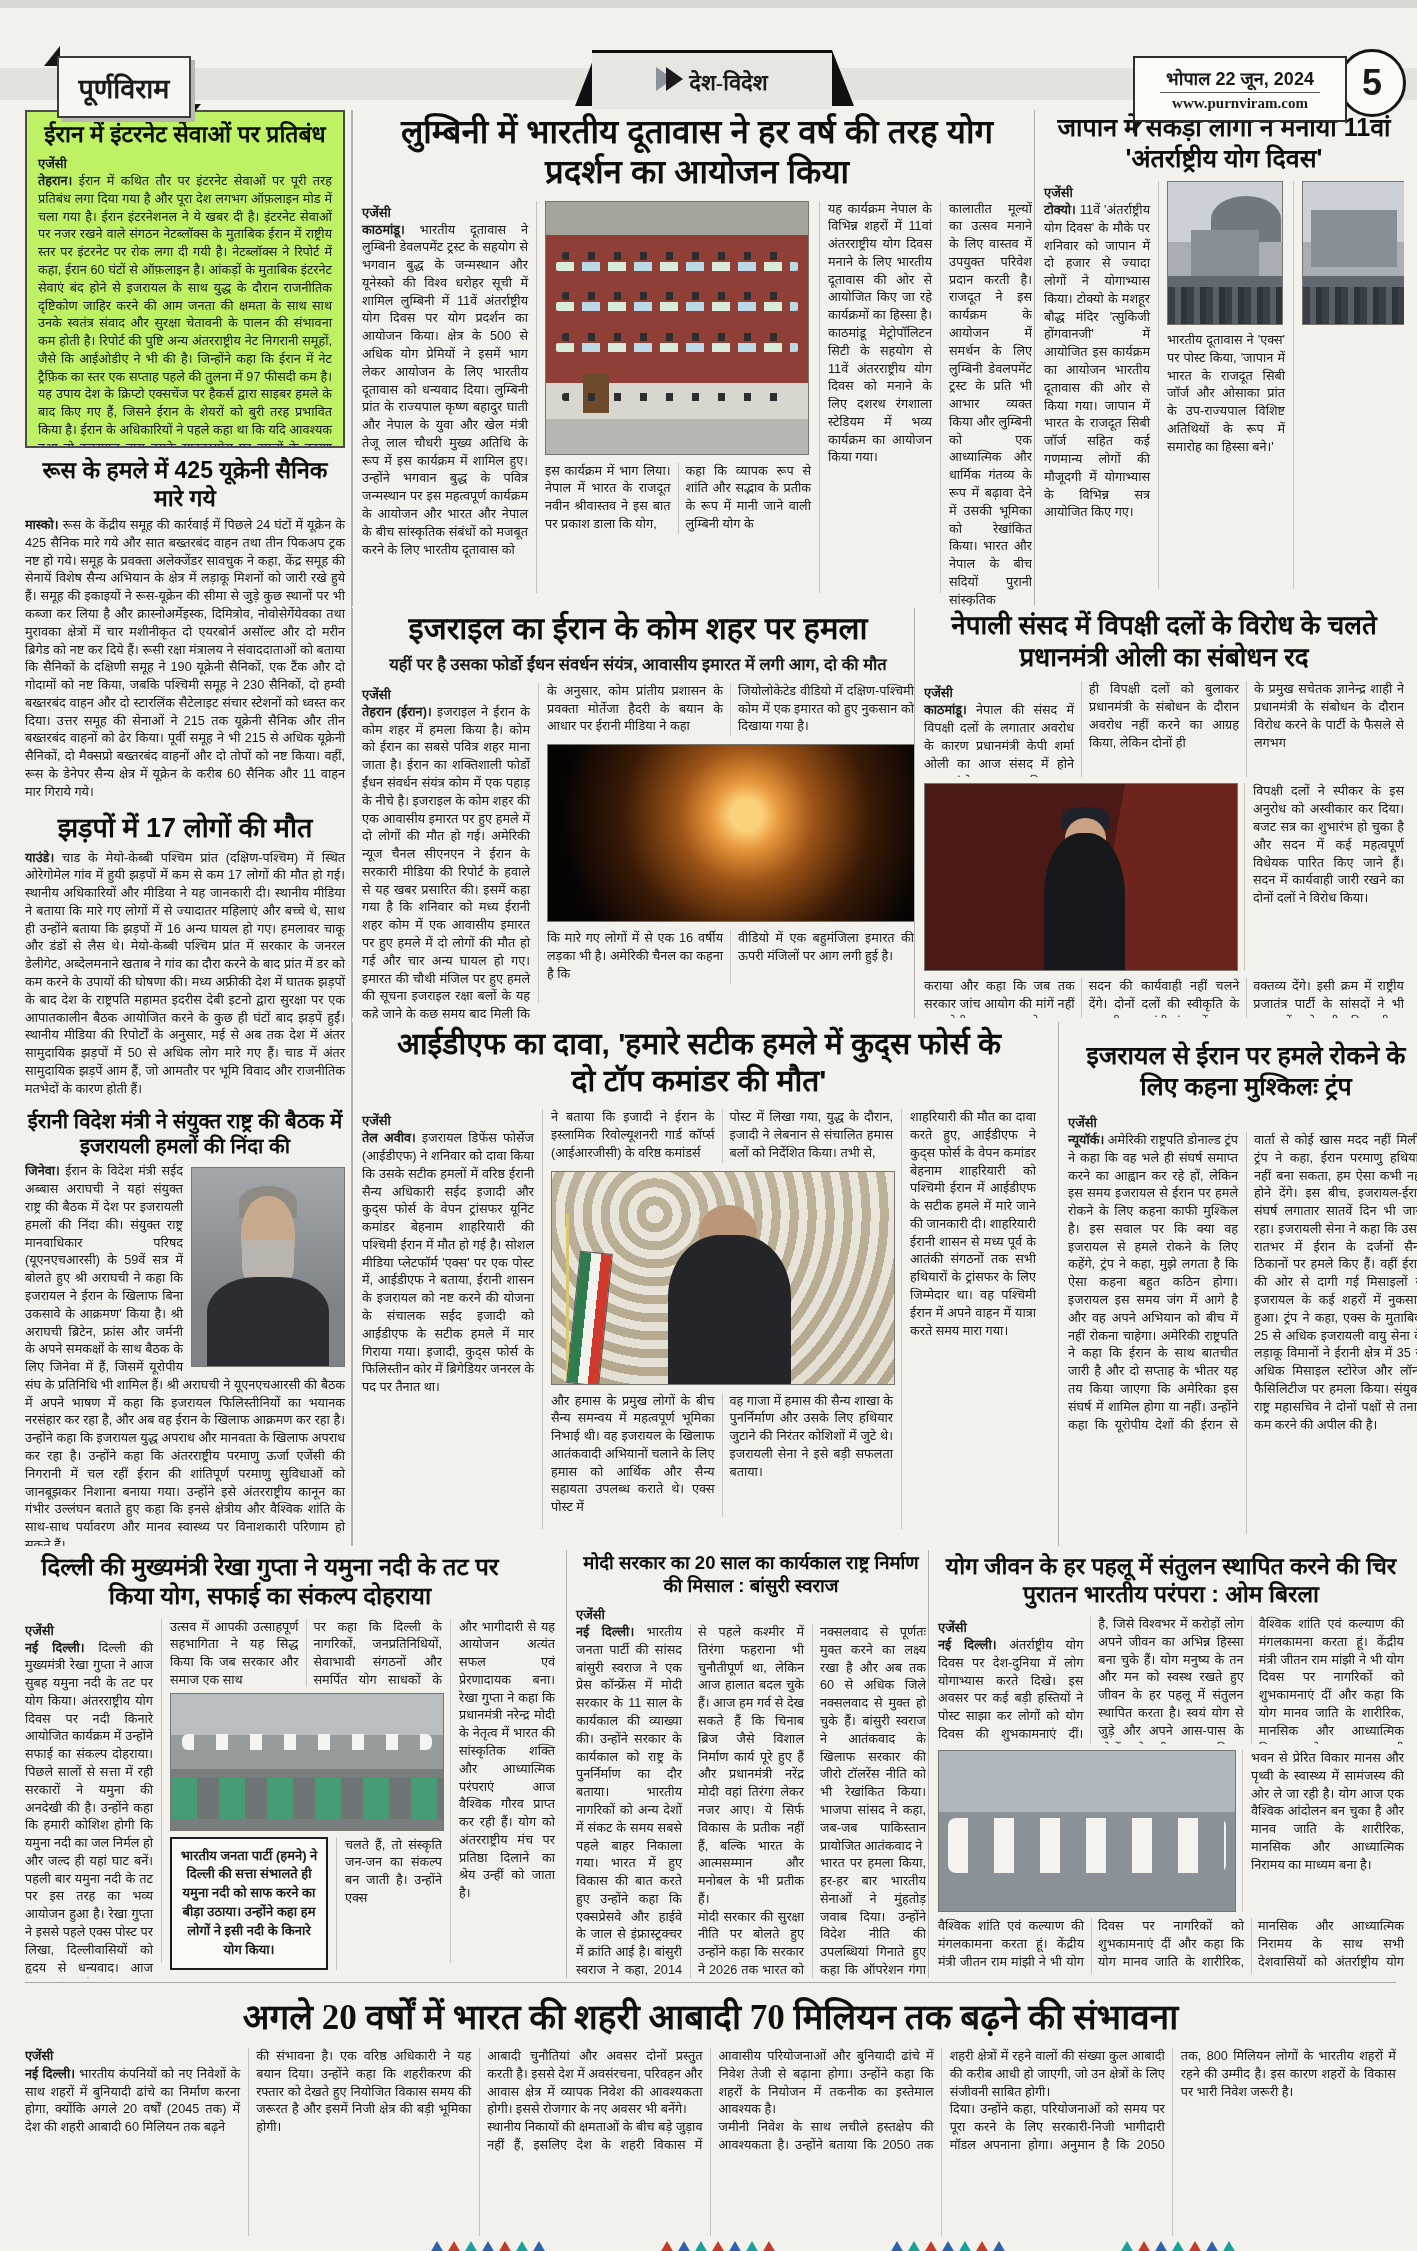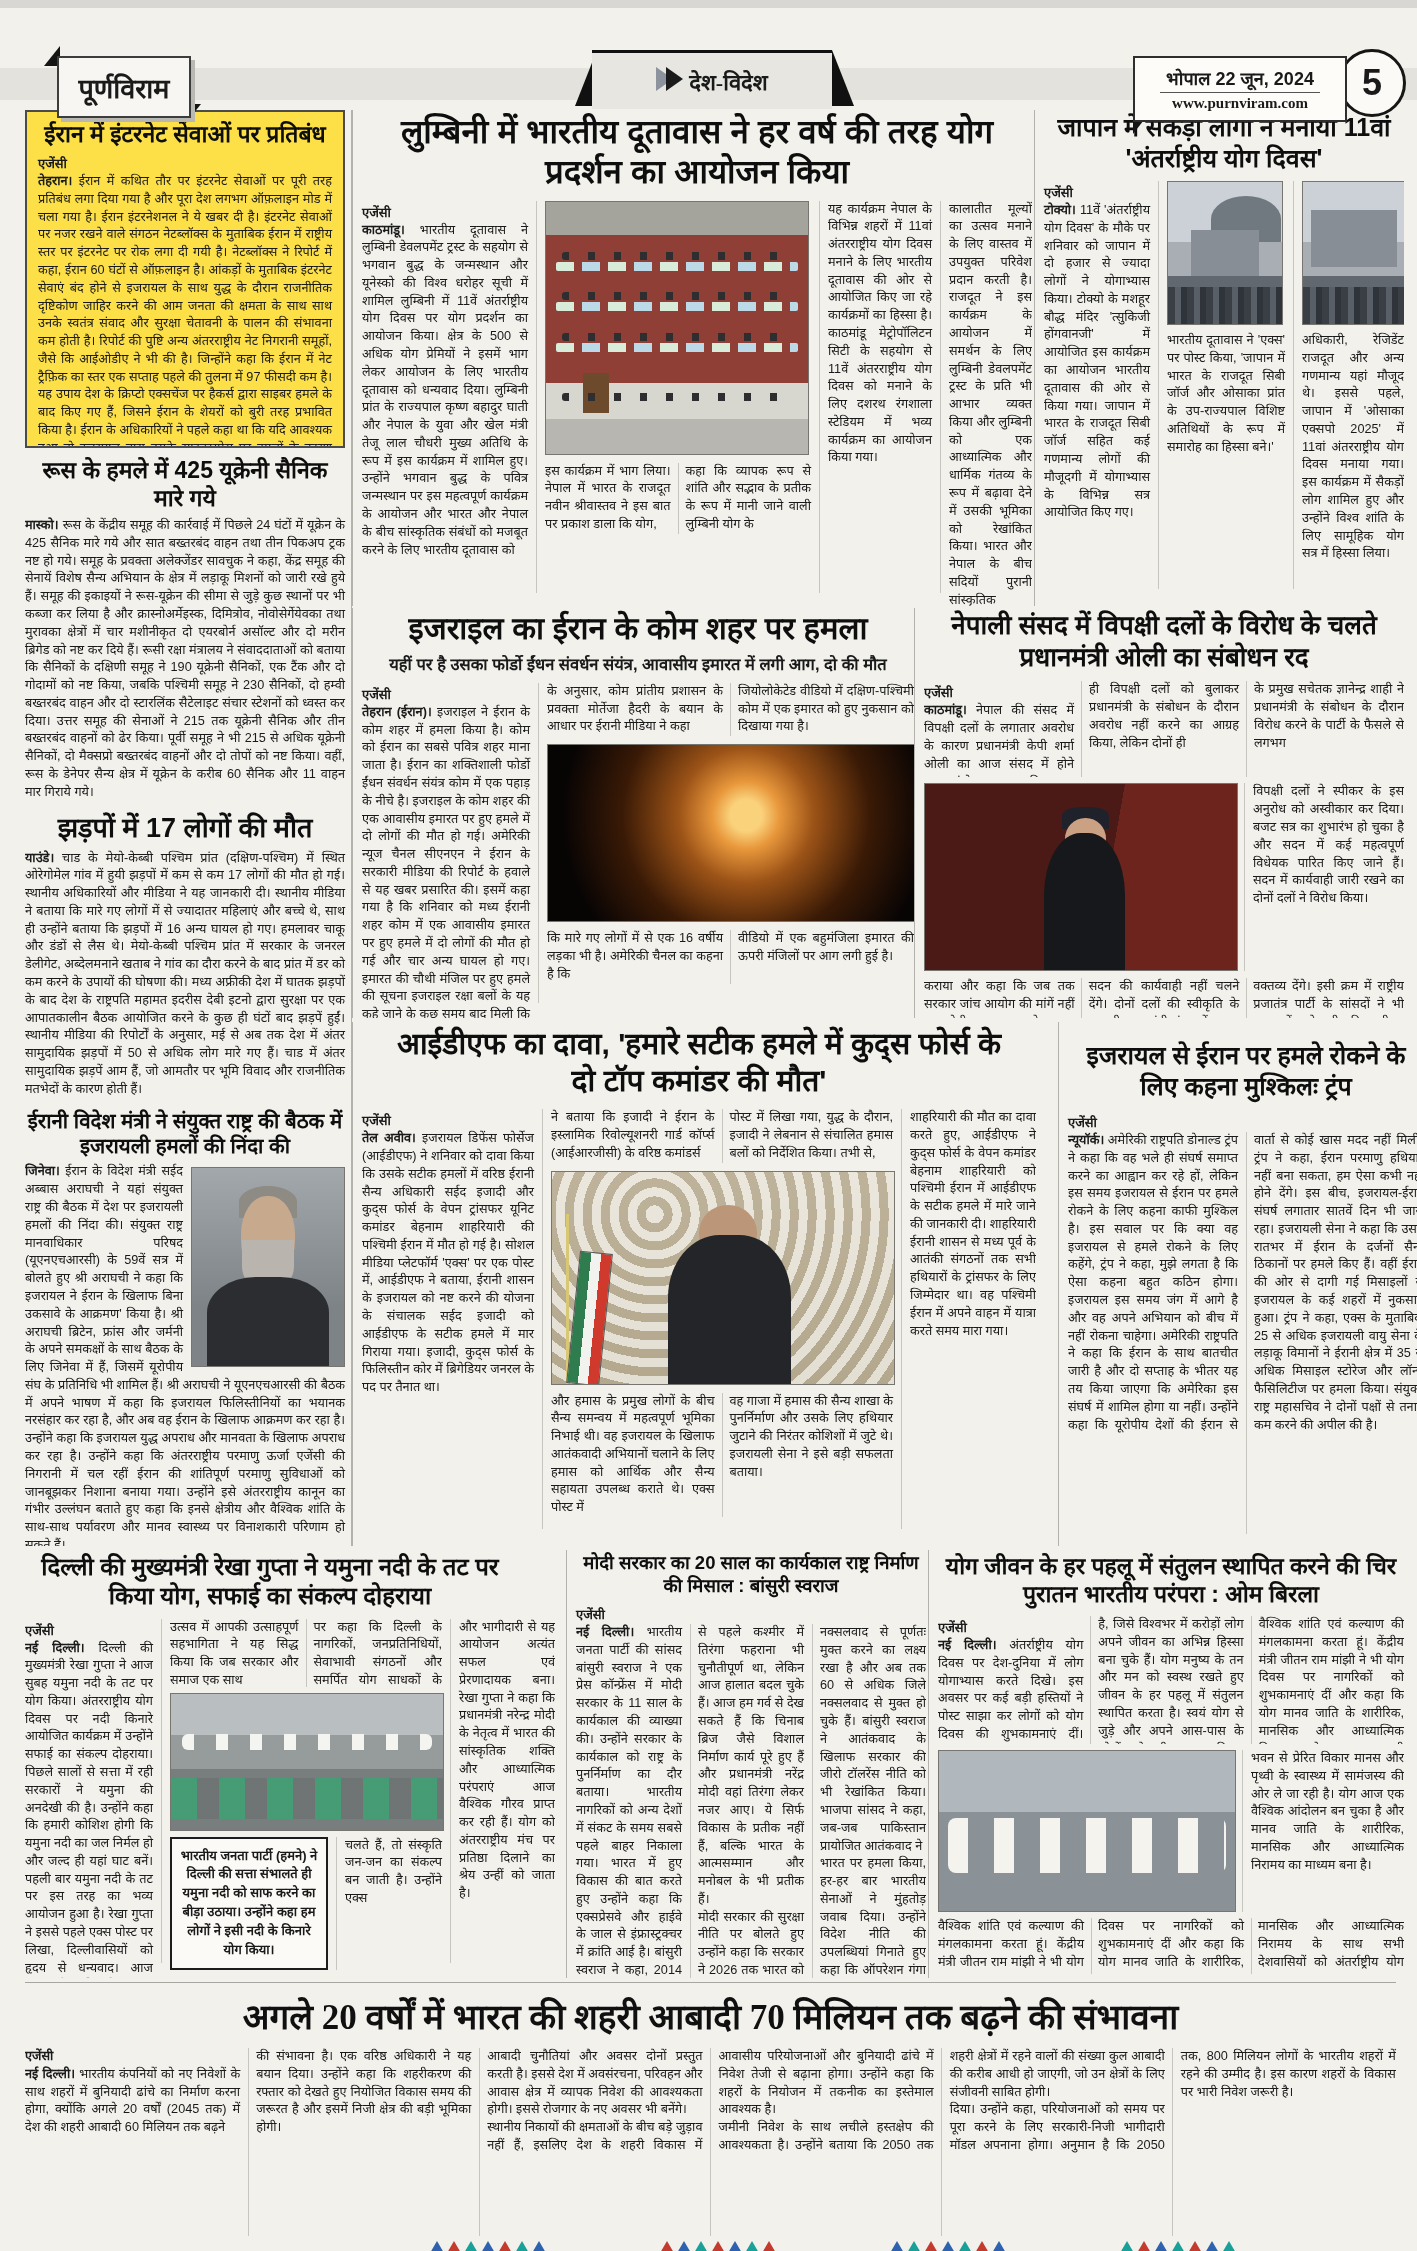--- a/index.html
+++ b/index.html
@@ -111,21 +111,21 @@
   <div id="page-circle">
       <span>5</span>
     </div>
   <div id="date-box">
     <div id="date-line">भोपाल 22 जून, 2024</div>
     <div id="site-line">www.purnviram.com</div>
   </div>
 
   <div class="art" style="left:25px;top:102px;width:320px;height:1436px;border-right:1px solid #b3b2ad;padding-right:6px;">
 
-    <div style="border:2px solid #4b4b4b;background:#fde047;padding:8px 11px;height:318px;overflow:hidden;">
+    <div style="border:2px solid #4b4b4b;background:#bef264;padding:8px 11px;height:318px;overflow:hidden;">
       <div class="hl" style="font-size:23px;margin:0 0 6px;">ईरान में इंटरनेट सेवाओं पर प्रतिबंध</div>
       <div class="byline">एजेंसी</div>
       <p class="bt"><b>तेहरान।</b> <span>ईरान में कथित तौर पर इंटरनेट सेवाओं पर पूरी तरह प्रतिबंध लगा दिया गया है और पूरा देश लगभग ऑफ़लाइन मोड में चला गया है। ईरान इंटरनेशनल ने ये खबर दी है। इंटरनेट सेवाओं पर नजर रखने वाले संगठन नेटब्लॉक्स के मुताबिक ईरान में राष्ट्रीय स्तर पर इंटरनेट पर रोक लगा दी गयी है। नेटब्लॉक्स ने रिपोर्ट में कहा, ईरान 60 घंटों से ऑफ़लाइन है। आंकड़ों के मुताबिक इंटरनेट सेवाएं बंद होने से इजरायल के साथ युद्ध के दौरान राजनीतिक दृष्टिकोण जाहिर करने की आम जनता की क्षमता के साथ साथ उनके स्वतंत्र संवाद और सुरक्षा चेतावनी के पालन की संभावना कम होती है। रिपोर्ट की पुष्टि अन्य अंतरराष्ट्रीय नेट निगरानी समूहों, जैसे कि आईओडीए ने भी की है। जिन्होंने कहा कि ईरान में नेट ट्रैफ़िक का स्तर एक सप्ताह पहले की तुलना में 97 फीसदी कम है। यह उपाय देश के क्रिप्टो एक्सचेंज पर हैकर्स द्वारा साइबर हमले के बाद किए गए हैं, जिसने ईरान के शेयरों को बुरी तरह प्रभावित किया है। ईरान के अधिकारियों ने पहले कहा था कि यदि आवश्यक हुआ तो इजरायल द्वारा उसके साइबरस्पेस पर हमलों के कारण आम जनता के लिए इंटरनेट तक पहुँच को प्रतिबंधित किया जा सकता है। 'इजरायल के मनोवैज्ञानिक युद्ध' से 'गलत सूचना' को रोकने के लिए वैश्विक नेटवर्क को पूरी तरह से बंद करने के उपायों पर भी विचार किया गया है।</span></p>
     </div>
 
     <div style="margin-top:8px;">
       <div class="hl" style="font-size:23px;margin:4px 0 5px;">रूस के हमले में 425 यूक्रेनी सैनिक मारे गये</div>
       <p class="bt"><b>मास्को।</b> <span>रूस के केंद्रीय समूह की कार्रवाई में पिछले 24 घंटों में यूक्रेन के 425 सैनिक मारे गये और सात बख्तरबंद वाहन तथा तीन पिकअप ट्रक नष्ट हो गये। समूह के प्रवक्ता अलेक्जेंडर सावचुक ने कहा, केंद्र समूह की सेनायें विशेष सैन्य अभियान के क्षेत्र में लड़ाकू मिशनों को जारी रखे हुये हैं। समूह की इकाइयों ने रूस-यूक्रेन की सीमा से जुड़े कुछ स्थानों पर भी कब्जा कर लिया है और क्रास्नोअर्मेइस्क, दिमित्रोव, नोवोसेर्गेयेवका तथा मुरावका क्षेत्रों में चार मशीनीकृत दो एयरबोर्न असॉल्ट और दो मरीन ब्रिगेड को नष्ट कर दिये हैं। रूसी रक्षा मंत्रालय ने संवाददाताओं को बताया कि सैनिकों के दक्षिणी समूह ने 190 यूक्रेनी सैनिकों, एक टैंक और दो गोदामों को नष्ट किया, जबकि पश्चिमी समूह ने 230 सैनिकों, दो हम्वी बख्तरबंद वाहन और दो स्टारलिंक सैटेलाइट संचार स्टेशनों को ध्वस्त कर दिया। उत्तर समूह की सेनाओं ने 215 तक यूक्रेनी सैनिक और तीन बख्तरबंद वाहनों को ढेर किया। पूर्वी समूह ने भी 215 से अधिक यूक्रेनी सैनिकों, दो मैक्सप्रो बख्तरबंद वाहनों और दो तोपों को नष्ट किया। वहीं, रूस के डेनेपर सैन्य क्षेत्र में यूक्रेन के करीब 60 सैनिक और 11 वाहन मार गिराये गये।</span></p>
     </div>
 
@@ -193,21 +193,20 @@
             <div class="bldg"></div>
             <div class="crowd"></div>
         </div>
         <p class="bt" style="margin-top:7px;">भारतीय दूतावास ने 'एक्स' पर पोस्ट किया, 'जापान में भारत के राजदूत सिबी जॉर्ज और ओसाका प्रांत के उप-राज्यपाल विशिष्ट अतिथियों के रूप में समारोह का हिस्सा बने।'</p>
       </div>
       <div style="flex:1;">
         <div class="ph ph-japan" style="width:100%;height:142px;">
           <div class="bldg" style="left:8%;width:84%;top:20%;height:40%;"></div>
             <div class="crowd"></div>
         </div>
-        <p class="bt" style="margin-top:7px;">अधिकारी, रेजिडेंट राजदूत और अन्य गणमान्य यहां मौजूद थे। इससे पहले, जापान में 'ओसाका एक्सपो 2025' में 11वां अंतरराष्ट्रीय योग दिवस मनाया गया। इस कार्यक्रम में सैकड़ों लोग शामिल हुए और उन्होंने विश्व शांति के लिए सामूहिक योग सत्र में हिस्सा लिया।</p>
       </div>
     </div>
   </div>
 
   <div class="art rule-l" style="left:352px;top:600px;width:552px;height:410px;">
     <div class="hl" style="font-size:31px;margin:2px 6px 4px;">इजराइल का ईरान के कोम शहर पर हमला</div>
     <div class="hl-sub" style="font-size:16.5px;margin:0 4px 8px;">यहीं पर है उसका फोर्डो ईंधन संवर्धन संयंत्र, आवासीय इमारत में लगी आग, दो की मौत</div>
     <div class="flexrow" style="height:320px;">
       <div style="width:168px;flex:none;">
         <div class="byline">एजेंसी</div>

